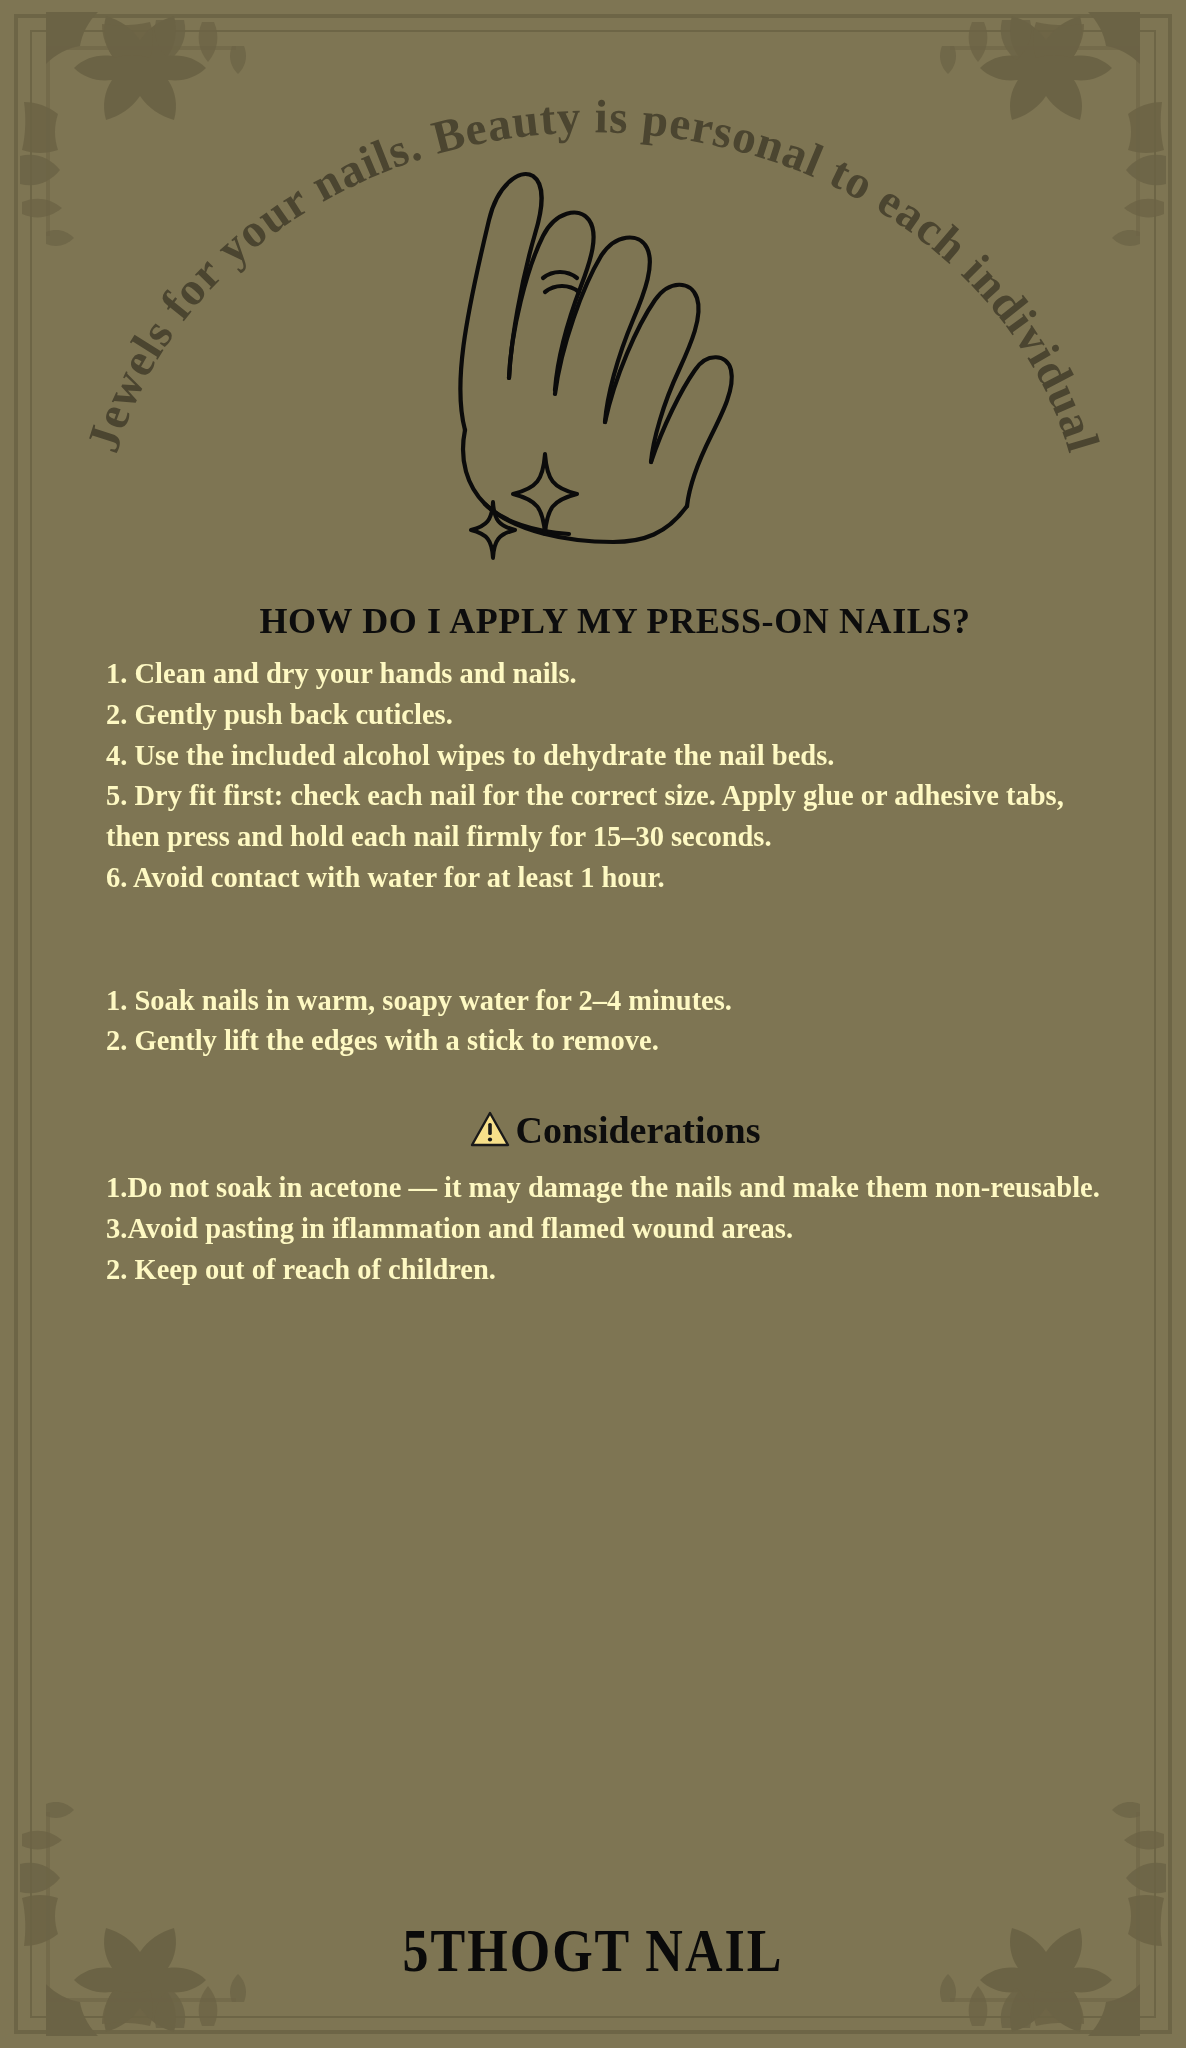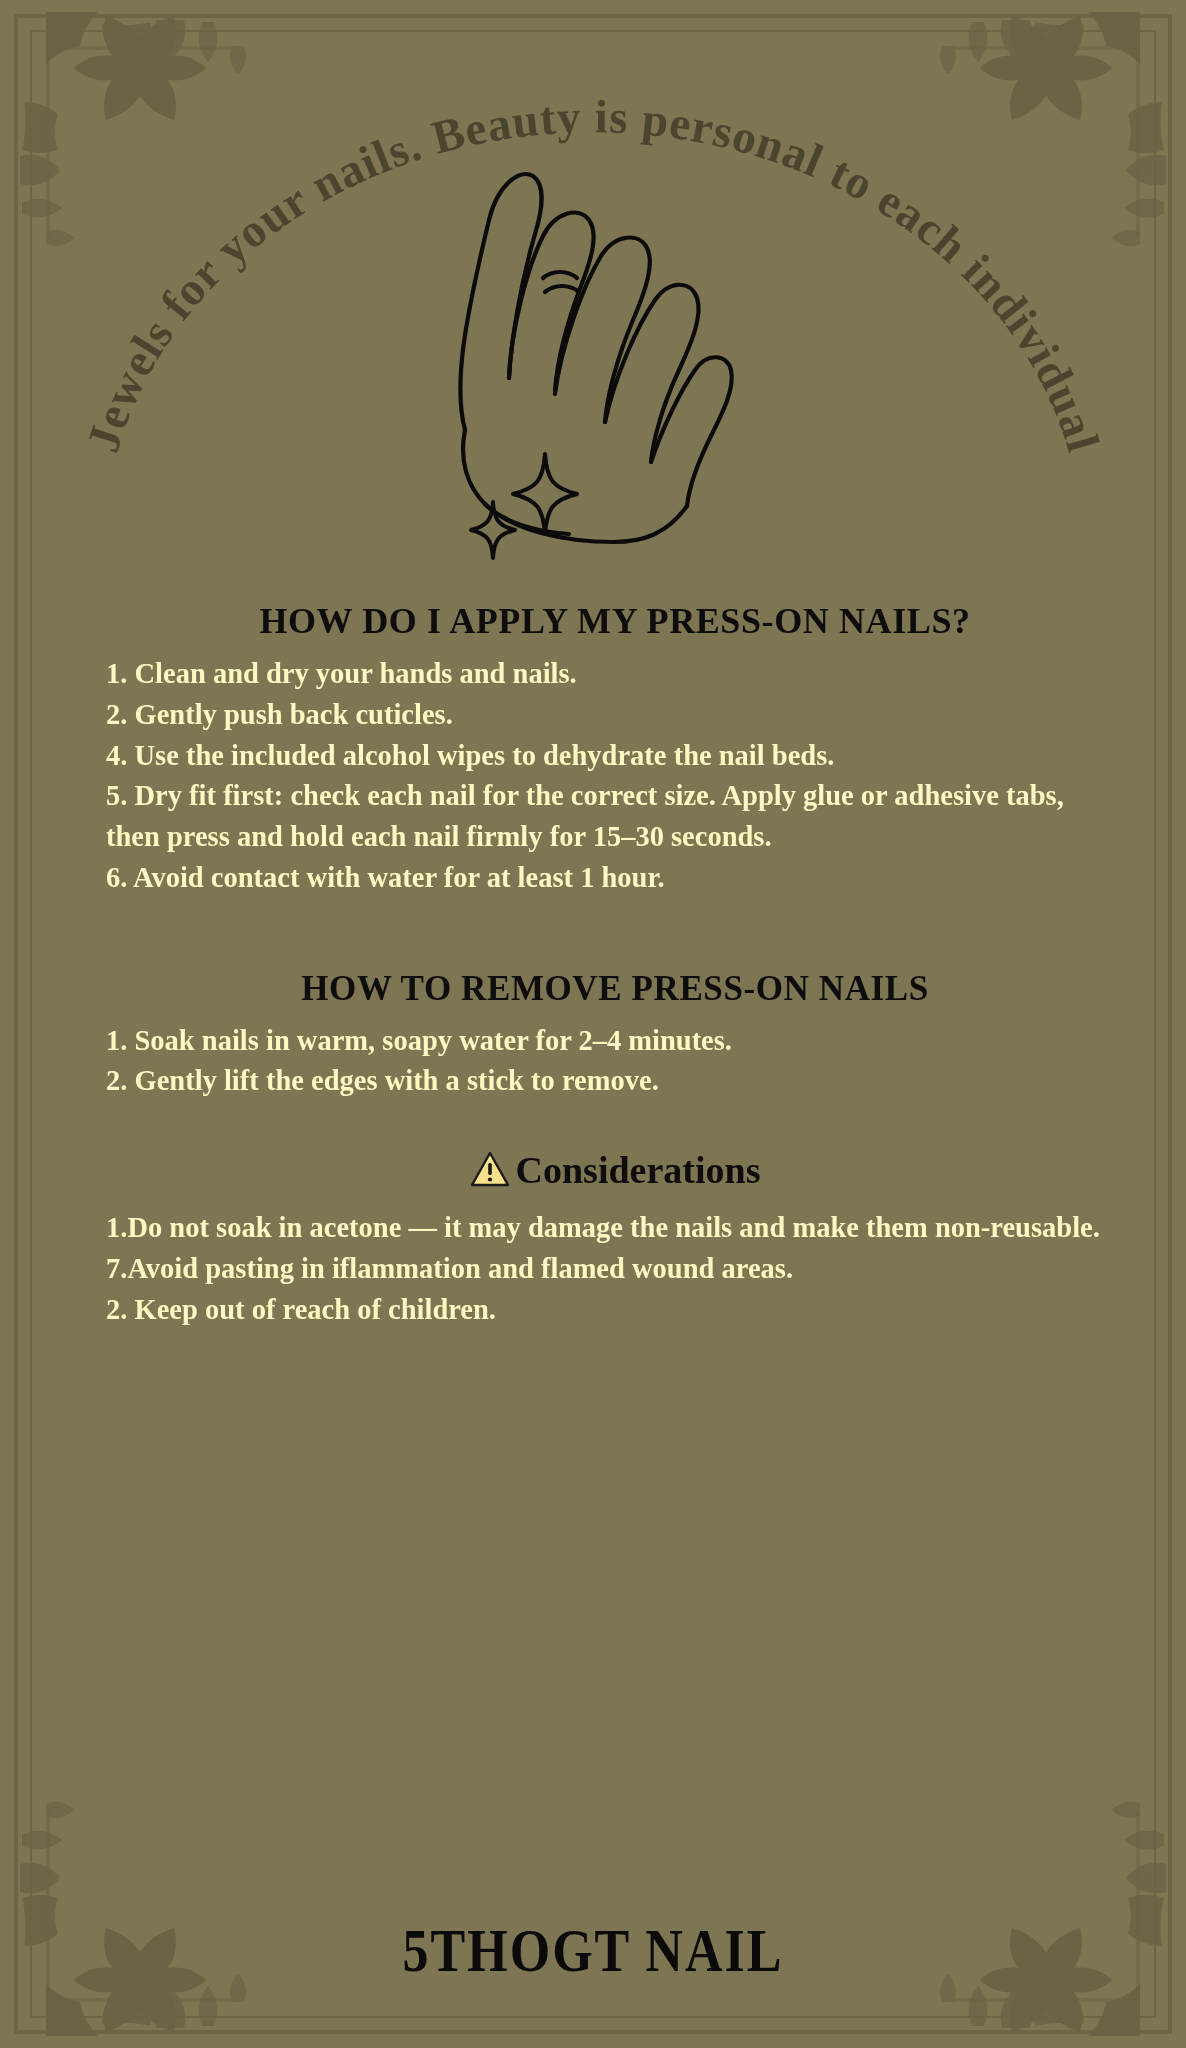--- a/index.html
+++ b/index.html
@@ -275,40 +275,39 @@
     <ul class="steps">
       <li>1. Clean and dry your hands and nails.</li>
       <li>2. Gently push back cuticles.</li>
       <li>4. Use the included alcohol wipes to dehydrate the nail beds.</li>
       <li>5. Dry fit first: check each nail for the correct size. Apply glue or adhesive tabs, then press and hold each nail firmly for 15–30 seconds.</li>
       <li>6. Avoid contact with water for at least 1 hour.</li>
     </ul>
 
     <div class="gap-a"></div>
 
-    <h2 class="section-title sec2">HOW TO REMOVE PRESS-ON NAILS</h2>
     <ul class="steps">
       <li>1. Soak nails in warm, soapy water for 2–4 minutes.</li>
       <li>2. Gently lift the edges with a stick to remove.</li>
     </ul>
 
     <div class="gap-b"></div>
 
     <div class="consider-head">
       <span class="warn-icon">
         <svg viewBox="0 0 40 40" xmlns="http://www.w3.org/2000/svg">
           <path d="M20 3 L38 35 L2 35 Z" fill="#f7e08a" stroke="#1a1a1a" stroke-width="2.4" stroke-linejoin="round"></path>
           <rect x="18.2" y="13" width="3.6" height="12" rx="1.6" fill="#1a1a1a"></rect>
           <circle cx="20" cy="29.5" r="2.1" fill="#1a1a1a"></circle>
         </svg>
       </span>
       <span class="consider-text">Considerations</span>
     </div>
 
     <ul class="steps" style="margin-top:16px">
       <li>1.Do not soak in acetone — it may damage the nails and make them non-reusable.</li>
-      <li>7.Avoid pasting in iflammation and flamed wound areas.</li>
+      <li>3.Avoid pasting in iflammation and flamed wound areas.</li>
       <li>2. Keep out of  reach of children.</li>
     </ul>
   </div>
 
   <div class="brand">5THOGT NAIL</div>
 </div>
 
 </body></html>

